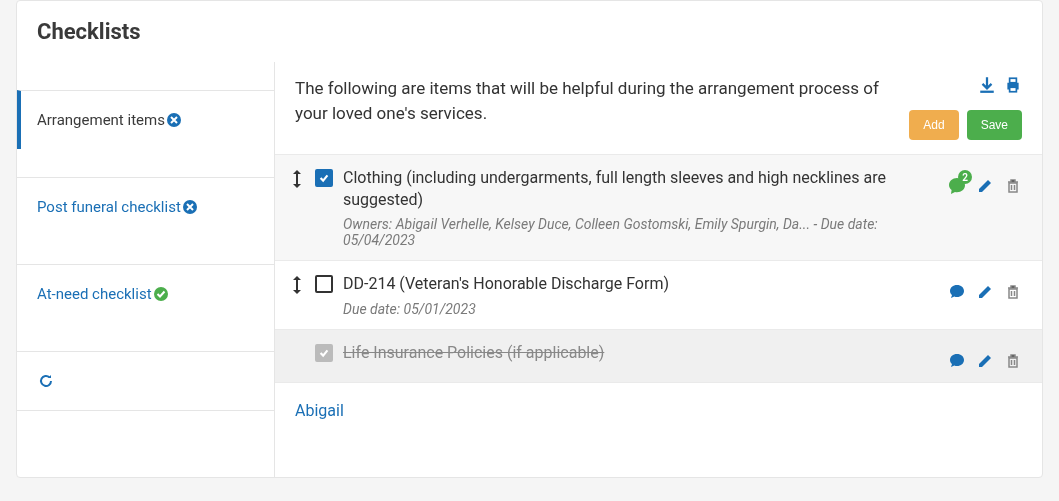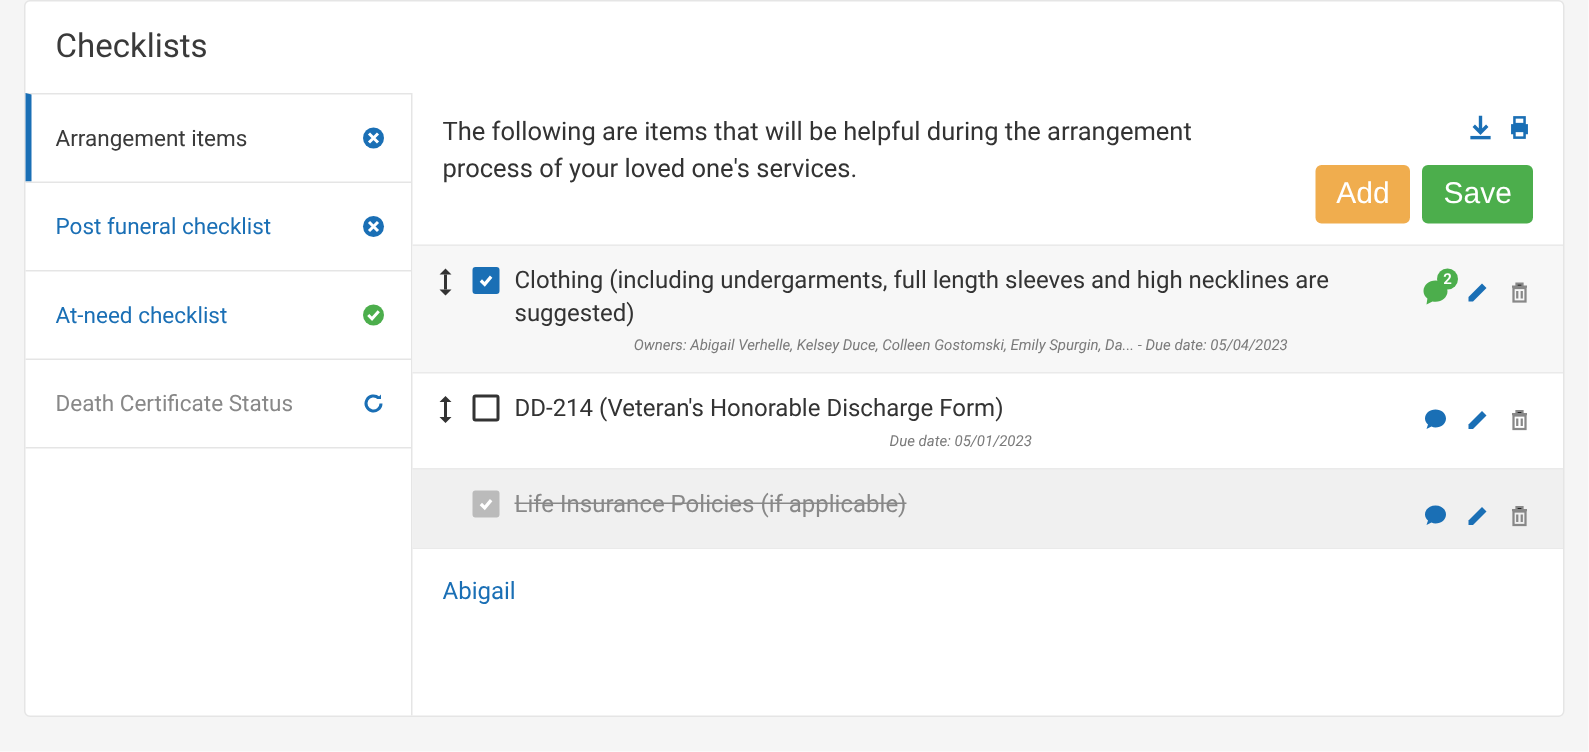--- a/index.html
+++ b/index.html
@@ -18,43 +18,43 @@
     margin: 0 16px 16px 16px;
     height: 478px;
     display: flex;
     flex-direction: column;
   }
   .card-header {
     padding: 18px 20px 18px 20px;
   }
   .card-title {
     font-size: 22px;
-    font-weight: 400;
+    font-weight: 700;
     color: #3a3a3a;
   }
   .content-row {
     display: flex;
     flex: 1;
     min-height: 0;
   }
   .sidebar {
     width: 258px;
     flex: none;
     border-right: 1px solid #e5e5e5;
   }
   .sidebar-item {
     border-top: 1px solid #e5e5e5;
     padding: 20px 16px 20px 20px;
     display: flex;
     align-items: center;
-    justify-content: space-between;
     color: #1a6fb5;
     font-size: 15px;
     cursor: pointer;
     position: relative;
+    margin-top: 28px;
   }
   .sidebar-item.active {
     border-left: 4px solid #1a6fb5;
     padding-left: 16px;
     color: #3a3a3a;
     background: #fff;
   }
   .sidebar-item:last-child {
     border-bottom: 1px solid #e5e5e5;
     color: #888;
@@ -85,21 +85,21 @@
   }
   .icon-row {
     display: flex;
     gap: 8px;
   }
   .btn-row { display: flex; gap: 8px; }
   .btn {
     border: none;
     border-radius: 4px;
     padding: 8px 14px;
-    font-size: 20px;
+    font-size: 12px;
     color: #fff;
     cursor: pointer;
   }
   .btn-add { background: #f0ad4e; }
   .btn-save { background: #4cae4c; }
   .items { }
   .item-row {
     display: flex;
     align-items: flex-start;
     gap: 10px;
@@ -121,21 +121,21 @@
   .check-box.checked { background:#1a6fb5; }
   .check-box.checked svg path { stroke:#fff; }
   .check-box.unchecked { border-color:#333; }
   .check-box.disabled { border-color:#bbb; background:#bbb; }
   .item-content { flex:1; min-width:0; }
   .item-title {
     font-size: 16px; color:#333; line-height:1.35;
   }
   .item-title.completed-text { color:#888; text-decoration: line-through; }
   .item-meta {
-    font-style: italic; color:#7a7a7a; font-size:10px; margin-top:6px;text-align:center;
+    font-style: italic; color:#7a7a7a; font-size:14px; margin-top:6px;
   }
   .item-actions {
     display:flex; align-items:center; gap:10px; margin-top:10px;
   }
   .act-icon { width:18px; height:18px; cursor:pointer; display:flex; align-items:center; justify-content:center; }
   .badge-wrap { position:relative; }
   .badge {
     position:absolute; top:-7px; right:-6px; background:#4cae4c; color:#fff;
     border-radius:50%; width:14px; height:14px; font-size:10px; display:flex;
     align-items:center; justify-content:center; font-weight:600;
@@ -178,21 +178,20 @@
       <div class="sidebar-item">
         <span>At-need checklist</span>
         <span class="sidebar-icon">
           <svg viewBox="0 0 16 16" width="16" height="16">
               <circle cx="8" cy="8" r="7" fill="#4cae4c"></circle>
               <path d="M4.5 8 L7 10.5 L11.5 5.5" stroke="#fff" stroke-width="2" fill="none"></path>
             </svg>
         </span>
       </div>
       <div class="sidebar-item">
-        <span>Death Certificate Status</span>
         <span class="sidebar-icon">
           <svg viewBox="0 0 16 16" width="16" height="16">
               <path d="M13 8a5 5 0 1 1-1.6-3.7" stroke="#1a6fb5" stroke-width="2" fill="none"></path>
               <path d="M13 2 L13 5 L10 5 Z" fill="#1a6fb5"></path>
             </svg>
         </span>
       </div>
     </div>
 
     <div class="main">

